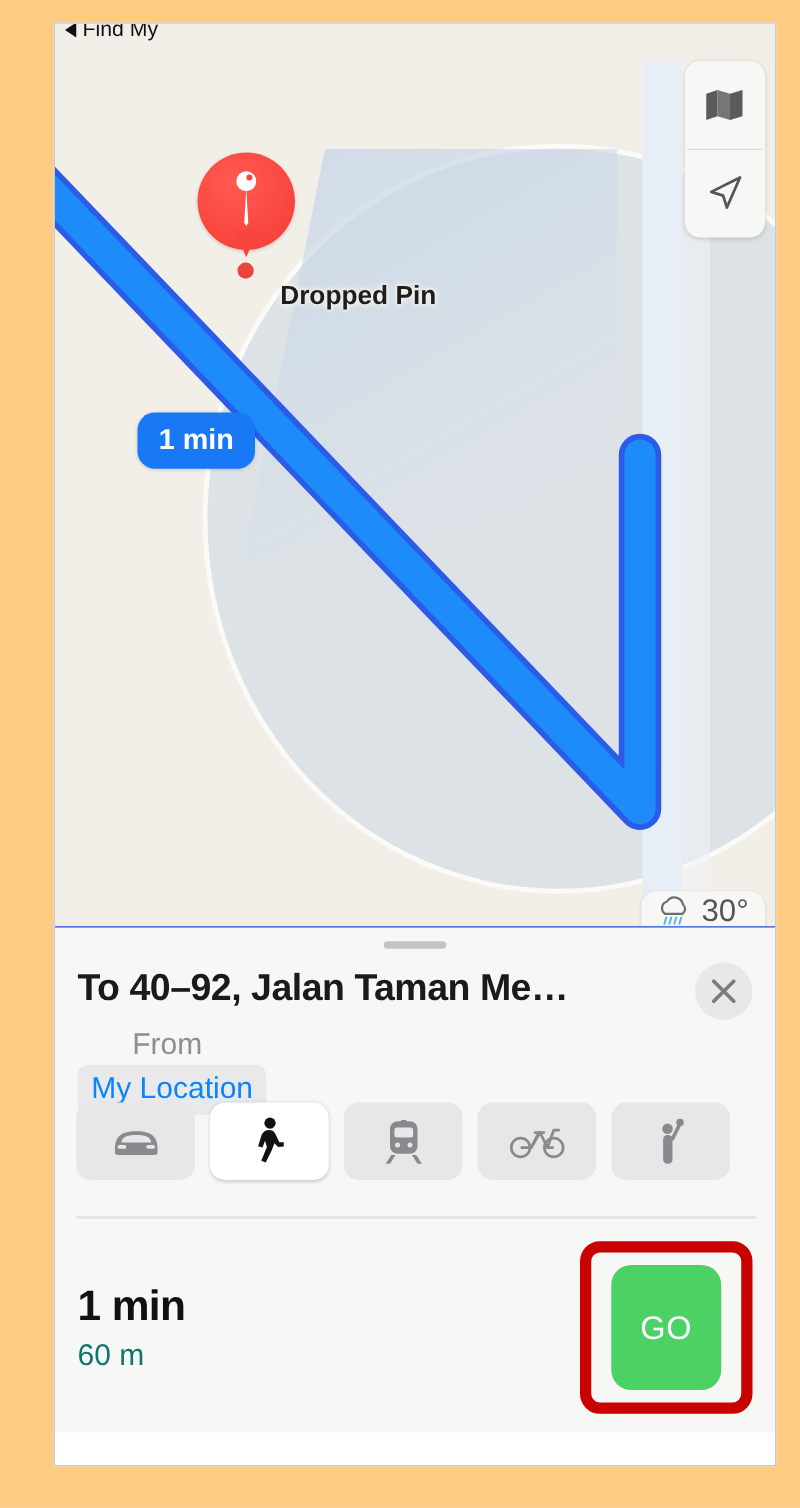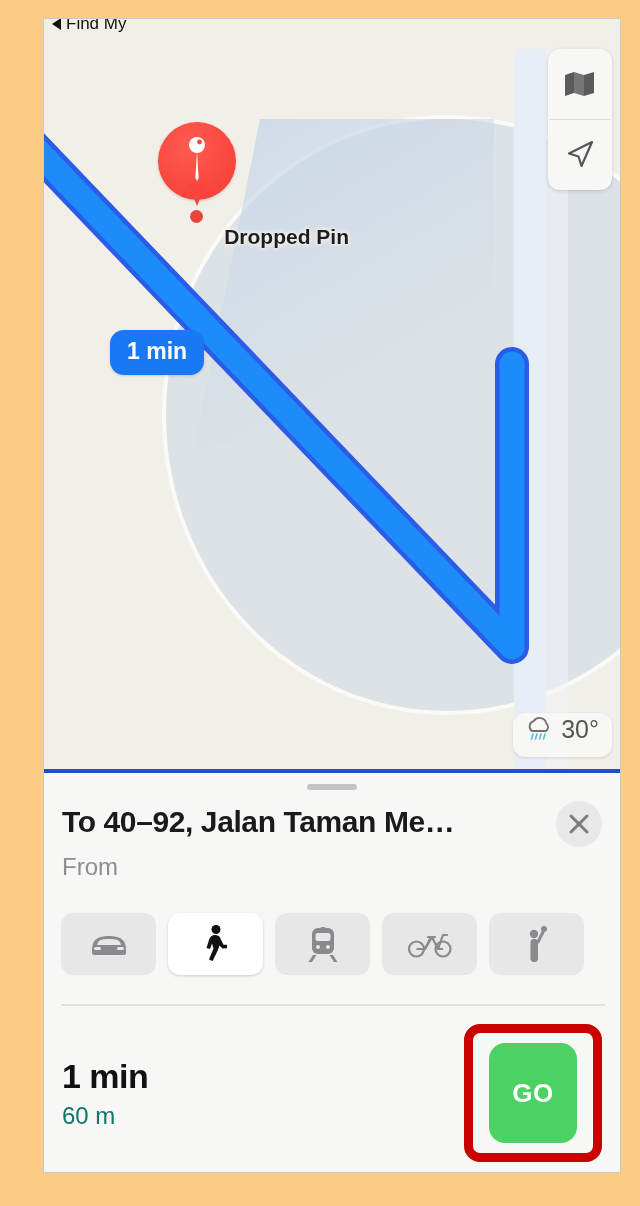--- a/index.html
+++ b/index.html
@@ -154,24 +154,24 @@
     border-radius: 12px;
     display: flex; align-items: center; gap: 7px;
     padding: 0 13px 12px 11px;
     box-shadow: 0 1px 3px rgba(0,0,0,.13);
   }
   #weather .temp { font-size: 25px; color: #555; }
 
   
   #sheet {
     position: absolute;
-    left: 0; top: 750px;
+    left: 0; top: 722px;
     width: 576px; height: 405px;
     background: #F7F7F5;
-    border-top: 4px solid #1d4ed8;
+    border-top: 1px solid #1d4ed8;
   }
   #grabber {
     position: absolute; left: 50%; top: 11px; margin-left: -25px;
     width: 50px; height: 6px; border-radius: 3px; background: #C4C4C6;
   }
   #sheet-head {
     position: absolute; left: 0; top: 28px; width: 100%;
     display: flex; align-items: flex-start;
     padding: 0 18px 0 18px;
   }
@@ -248,21 +248,21 @@
     width: 138px; height: 138px;
     border: 9px solid #C80000;
     border-radius: 16px;
     pointer-events: none;
   }
   #go-btn {
     width: 88px; height: 100px;
     background: #4CD264;
     border-radius: 16px;
     display: flex; align-items: center; justify-content: center;
-    color: #fff; font-size: 26px; font-weight: 700;
+    color: #fff; font-size: 26px; font-weight: 400;
     letter-spacing: .5px;
     cursor: pointer;
     text-align: center;
   }
 </style>
 </head>
 <body>
 
 <div id="frame">
 
@@ -336,20 +336,21 @@
       <div id="close-btn">
         <svg width="24" height="24" viewBox="0 0 24 24">
           <line x1="4" y1="4" x2="20" y2="20" stroke="#7C7C80" stroke-width="3" stroke-linecap="round"></line>
           <line x1="20" y1="4" x2="4" y2="20" stroke="#7C7C80" stroke-width="3" stroke-linecap="round"></line>
         </svg>
       </div>
     </div>
 
     <div id="from-row">
       <span id="from-label">From</span>
+      <span id="from-value">My Location</span>
     </div>
 
     <div id="modes">
 
       <div class="mode">
         <svg width="46" height="32" viewBox="0 0 46 32">
           <path d="M6 22 C6 13 10 8 23 8 C36 8 40 13 40 22 L40 25 C40 26.5 38.8 27 37.5 27 L8.5 27 C7.2 27 6 26.5 6 25 Z" fill="#8A8A8E"></path>
           <path d="M11 17 C12 12.5 14.5 11 23 11 C31.5 11 34 12.5 35 17 Z" fill="#E7E7E7"></path>
           <rect x="8" y="19" width="7" height="3" rx="1.5" fill="#E7E7E7"></rect>
           <rect x="31" y="19" width="7" height="3" rx="1.5" fill="#E7E7E7"></rect>

